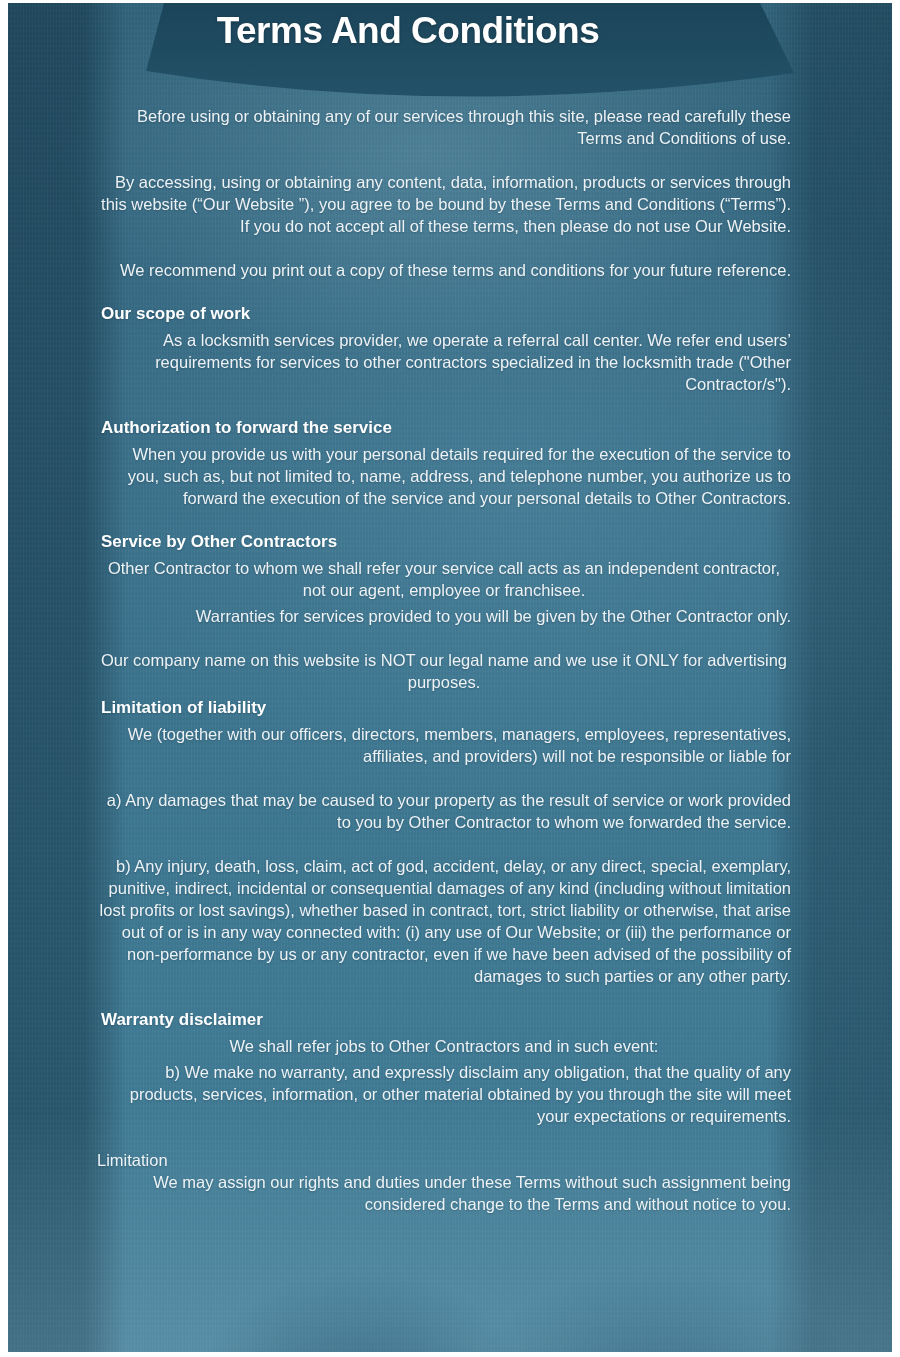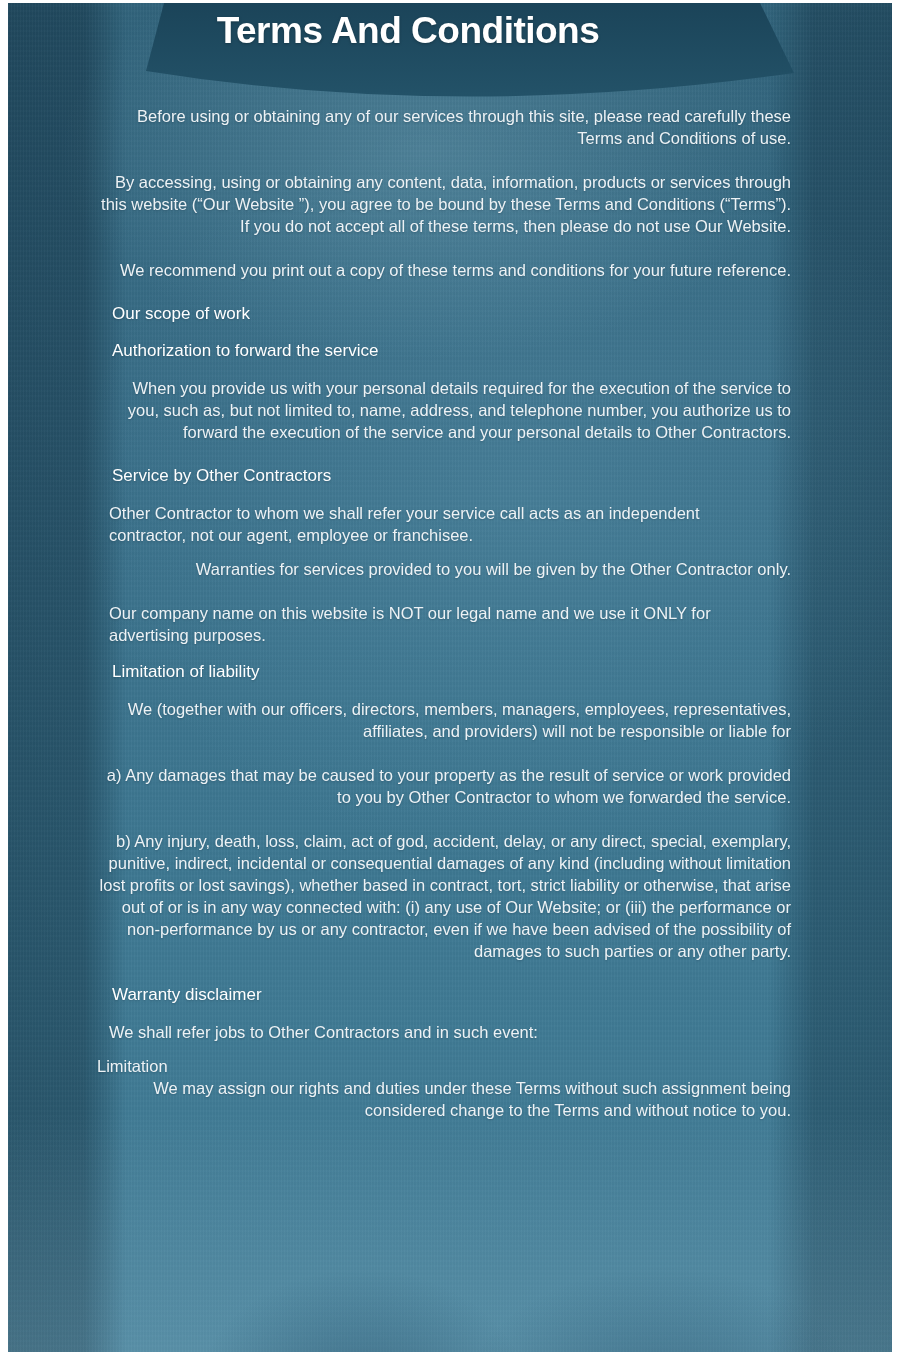--- a/index.html
+++ b/index.html
@@ -68,22 +68,22 @@
     position: absolute;
     top: 102px;
     left: 89px;
     width: 694px;
     color: #edf2f5;
     font-size: 16.5px;
     line-height: 22px;
     text-shadow: 0 1px 2px rgba(10,35,50,0.25);
   }
   .content .p  { margin: 0 0 22px 0; text-align: right; }
-  .content .pt { margin: 12px; }
-  .content .h  { margin: 15px; font-weight: normal; color: #ffffff; font-size: 17px; }
+  .content .pt { margin: 4px; text-align: center; }
+  .content .h  { margin: 4px; font-weight: bold; color: #ffffff; font-size: 17px; }
   .content .hr { margin: 0; color: #edf2f5; }
 </style>
 </head>
 <body>
 
 <div class="page">
 
   <div class="texture"></div>
   <div class="bottom-deco"></div>
 
@@ -97,29 +97,31 @@
     <path d="M 156,0 L 752,0 L 786,70 Q 449,118 138,68 Z" fill="url(#ribbonGrad)"></path>
   </svg>
 
   <div class="page-title">Terms And Conditions</div>
 
   <div class="content">
       <div class="block p">Before using or obtaining any of our services through this site, please read carefully these Terms and Conditions of use.</div>
       <div class="block p">By accessing, using or obtaining any content, data, information, products or services through this website (“Our Website ”), you agree to be bound by these Terms and Conditions (“Terms”). If you do not accept all of these terms, then please do not use Our Website.</div>
       <div class="block p">We recommend you print out a copy of these terms and conditions for your future reference.</div>
       <div class="block h">Our scope of work</div>
+      <div class="block p">As a locksmith services provider, we operate a referral call center. We refer end users’ requirements for services to other contractors specialized in the locksmith trade ("Other Contractor/s").</div>
       <div class="block h">Authorization to forward the service</div>
       <div class="block p">When you provide us with your personal details required for the execution of the service to you, such as, but not limited to, name, address, and telephone number, you authorize us to forward the execution of the service and your personal details to Other Contractors.</div>
       <div class="block h">Service by Other Contractors</div>
       <div class="block pt">Other Contractor to whom we shall refer your service call acts as an independent contractor, not our agent, employee or franchisee.</div>
       <div class="block p">Warranties for services provided to you will be given by the Other Contractor only.</div>
       <div class="block pt">Our company name on this website is NOT our legal name and we use it ONLY for advertising purposes.</div>
       <div class="block h">Limitation of liability</div>
       <div class="block p">We (together with our officers, directors, members, managers, employees, representatives, affiliates, and providers) will not be responsible or liable for</div>
       <div class="block p">a) Any damages that may be caused to your property as the result of service or work provided to you by Other Contractor to whom we forwarded the service.</div>
       <div class="block p">b) Any injury, death, loss, claim, act of god, accident, delay, or any direct, special, exemplary, punitive, indirect, incidental or consequential damages of any kind (including without limitation lost profits or lost savings), whether based in contract, tort, strict liability or otherwise, that arise out of or is in any way connected with: (i) any use of Our Website; or (iii) the performance or non-performance by us or any contractor, even if we have been advised of the possibility of damages to such parties or any other party.</div>
       <div class="block h">Warranty disclaimer</div>
       <div class="block pt">We shall refer jobs to Other Contractors and in such event:</div>
+      <div class="block p">b) We make no warranty, and expressly disclaim any obligation, that the quality of any products, services, information, or other material obtained by you through the site will meet your expectations or requirements.</div>
       <div class="block hr">Limitation</div>
       <div class="block p">We may assign our rights and duties under these Terms without such assignment being considered change to the Terms and without notice to you.</div>
     </div>
 
 </div>
 
 </body></html>

